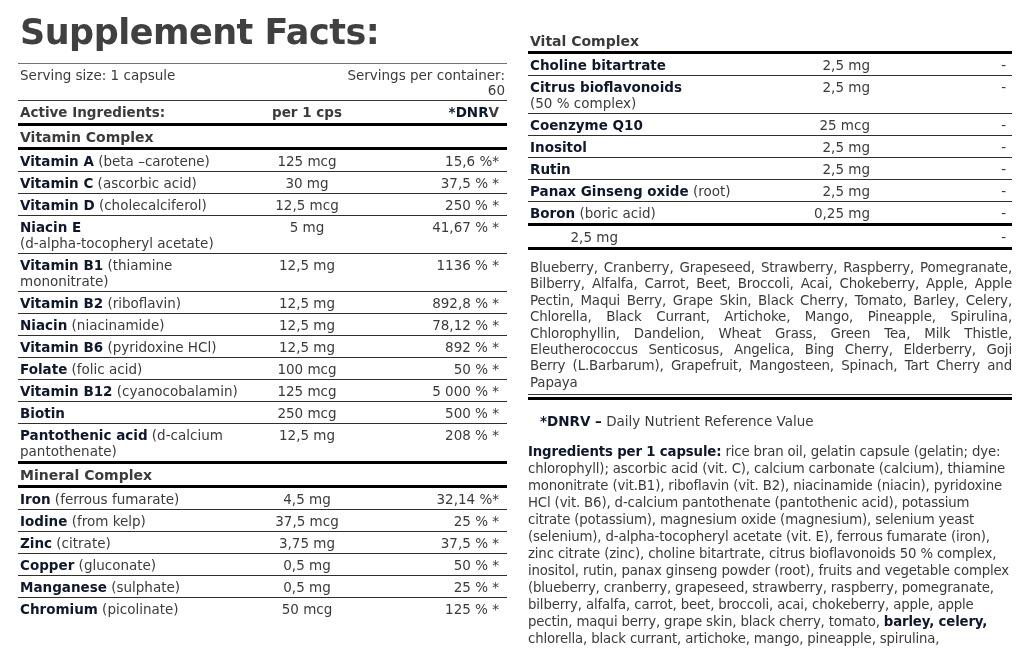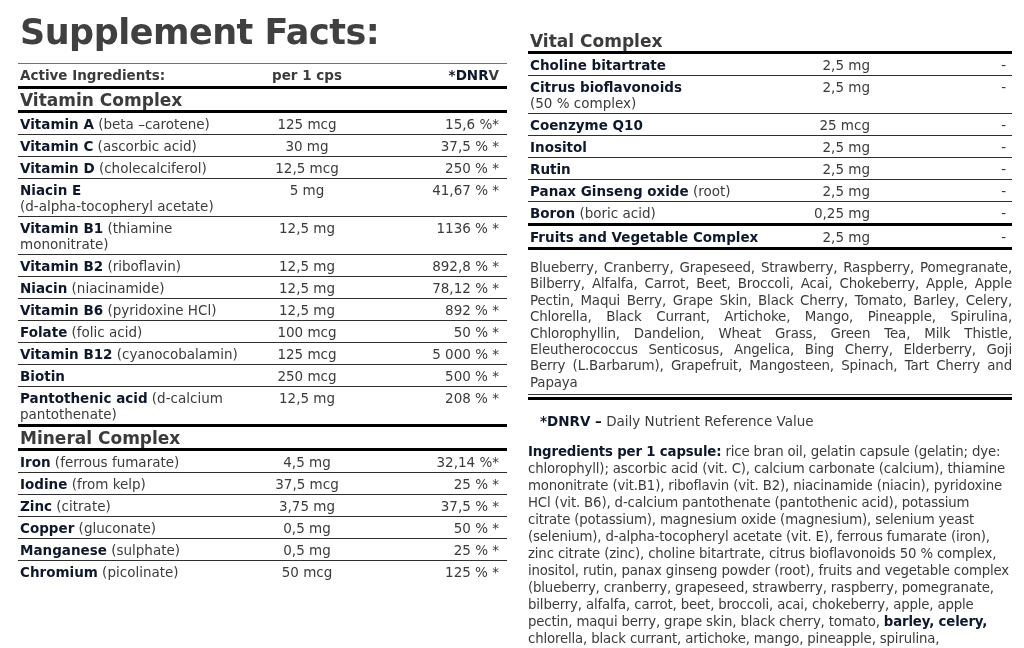--- a/index.html
+++ b/index.html
@@ -21,21 +21,21 @@
     font-size:13.5px;line-height:15px;padding:4px 2px 2px 2px;
     border-bottom:1px solid #3a3a3a;
   }
   .serv-right{text-align:right;}
 
   .hdr-row{
     display:flex;font-weight:bold;font-size:13.5px;line-height:16px;
     padding:3px 0 3px 0;border-bottom:3px solid #000;align-items:center;
   }
   .section-hdr{
-    font-weight:bold;font-size:17px;line-height:16px;
+    font-weight:bold;font-size:14px;line-height:16px;
     padding:3px 0 2px 2px;border-bottom:3px solid #000;
   }
   .row{
     display:flex;font-size:13.5px;line-height:16px;
     padding:3px 0 2px 0;border-bottom:1px solid #2f2f2f;
   }
   .row.thick{border-bottom:3px solid #000;}
   .row.noline{border-bottom:none;}
   .cell{flex-shrink:0;}
   .cell.name{padding-left:2px;}
@@ -62,20 +62,24 @@
   b{color:#0f172a;}
 </style>
 </head>
 <body>
 
 <div>
 
   <div class="col-left">
     <div class="title">Supplement Facts:</div>
 
+    <div class="serving-row">
+      <span>Serving size: 1 capsule</span>
+      <span class="serv-right"><span>Servings per container:</span><br><span>60</span></span>
+    </div>
 
     <div class="hdr-row">
       <div class="cell name">Active Ingredients:</div>
       <div class="cell amt">per 1 cps</div>
       <div class="cell dnrv"><b>*DNR</b><span>V</span></div>
     </div>
 
     <div id="left-table">
         <div class="section-hdr">Vitamin Complex</div>
         <div class="row">
@@ -204,21 +208,20 @@
           <div class="cell name"><b>Panax Ginseng oxide</b><span class="detail"> (root)</span></div>
           <div class="cell amt">2,5 mg</div>
           <div class="cell dnrv">-</div>
         </div>
         <div class="row thick">
           <div class="cell name"><b>Boron</b><span class="detail"> (boric acid)</span></div>
           <div class="cell amt">0,25 mg</div>
           <div class="cell dnrv">-</div>
         </div>
         <div class="row thick">
-          <div class="cell name"><b>Fruits and Vegetable Complex</b></div>
           <div class="cell amt">2,5 mg</div>
           <div class="cell dnrv">-</div>
         </div>
       </div>
 
     <p class="fruit-list">Blueberry, Cranberry, Grapeseed, Strawberry, Raspberry, Pomegranate, Bilberry, Alfalfa, Carrot, Beet, Broccoli, Acai, Chokeberry, Apple, Apple Pectin, Maqui Berry, Grape Skin, Black Cherry, Tomato, Barley, Celery, Chlorella, Black Currant, Artichoke, Mango, Pineapple, Spirulina, Chlorophyllin, Dandelion, Wheat Grass, Green Tea, Milk Thistle, Eleutherococcus Senticosus, Angelica, Bing Cherry, Elderberry, Goji Berry (L.Barbarum), Grapefruit, Mangosteen, Spinach, Tart Cherry and Papaya</p>
     <div class="rule-thin"></div>
     <div class="rule-thick"></div>
 
     <p class="dnrv-note"><b>*DNRV –</b><span> Daily Nutrient Reference Value</span></p>

